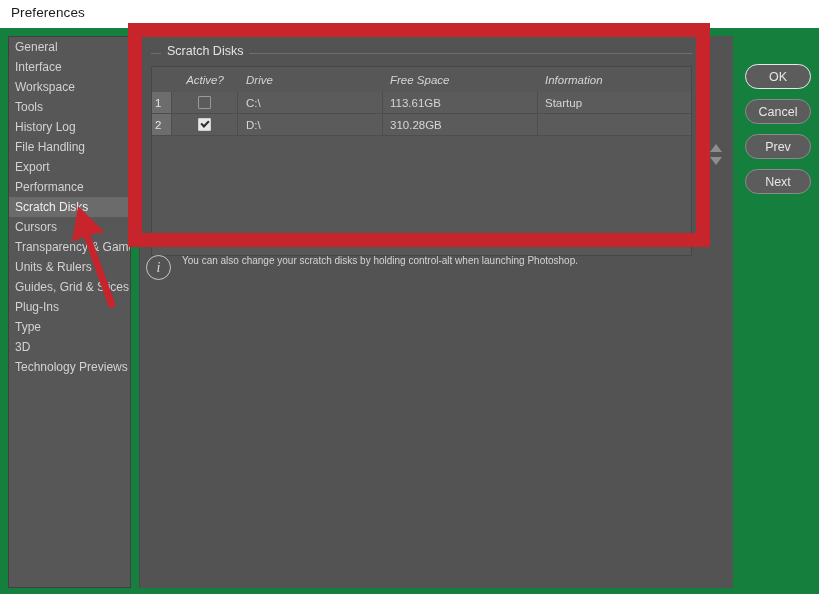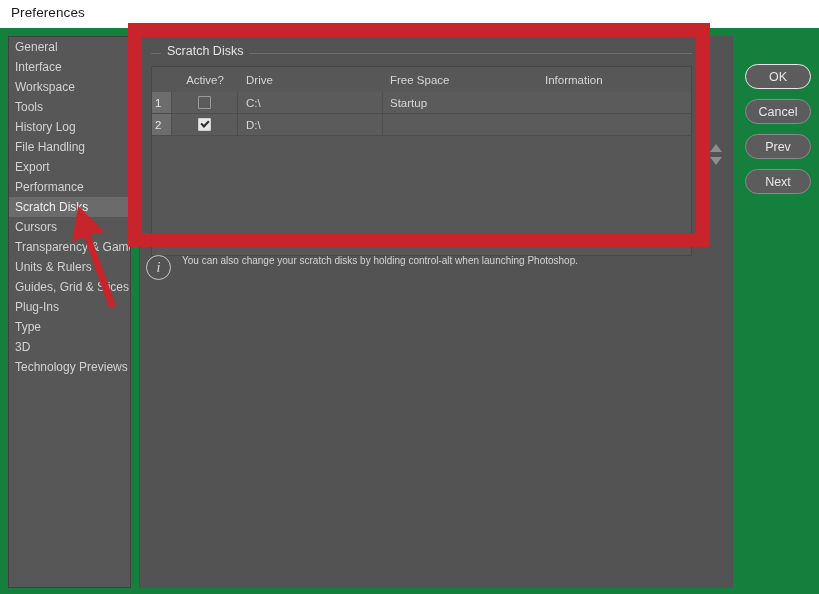--- a/index.html
+++ b/index.html
@@ -131,20 +131,21 @@
   }
   .tbl-head {
     height: 25px;
     background: #575757;
   }
   .tbl-head .cell {
     font-size: 11.5px;
     color: #d6d6d6;
     display: flex;
     align-items: center;
+    font-style: italic;
   }
   .tbl-body-row {
     background: #5b5b5b;
     border-bottom: 1px solid #4d4d4d;
   }
   .tbl-body-row .cell {
     font-size: 11.5px;
     color: #d6d6d6;
     display: flex;
     align-items: center;
@@ -321,28 +322,30 @@
           <div class="cell c-free">Free Space</div>
           <div class="cell c-info">Information</div>
         </div>
         <div id="table-body">
             <div class="tbl-row tbl-body-row">
               <div class="cell c-num">1</div>
               <div class="cell c-act">
                 <div class="checkbox"></div>
               </div>
               <div class="cell c-drv">C:\</div>
+              <div class="cell c-free">113.61GB</div>
               <div class="cell c-info">Startup</div>
             </div>
             <div class="tbl-row tbl-body-row">
               <div class="cell c-num">2</div>
               <div class="cell c-act">
                 <div class="checkbox checked"></div>
               </div>
               <div class="cell c-drv">D:\</div>
+              <div class="cell c-free">310.28GB</div>
               <div class="cell c-info"></div>
             </div>
           </div>
       </div>
     </div>
 
     <div id="spinner">
       <div class="tri tri-up"></div>
       <div class="tri tri-down"></div>
     </div>

